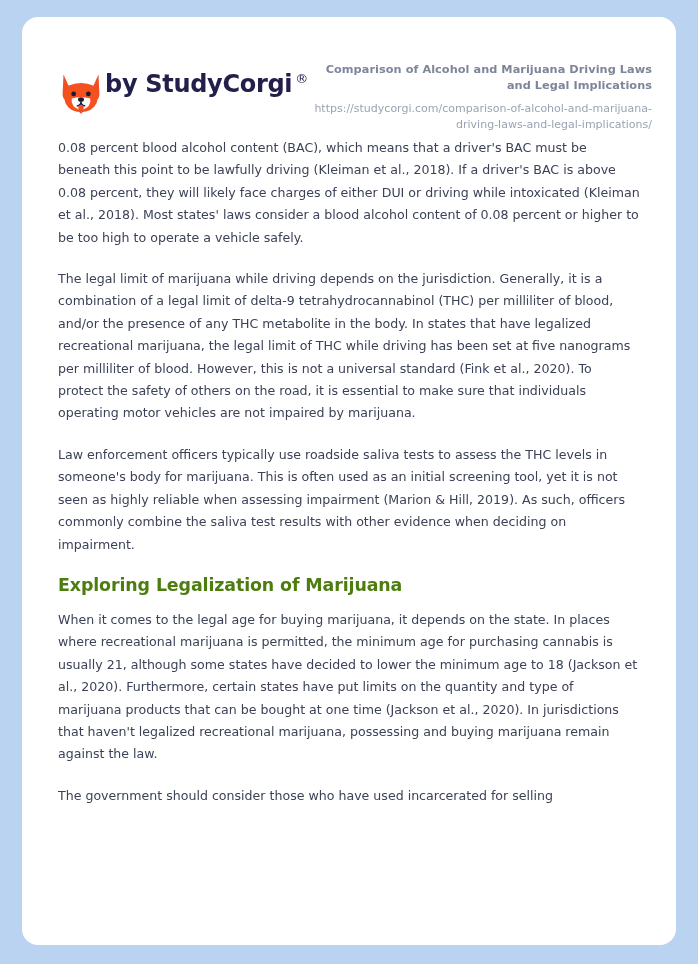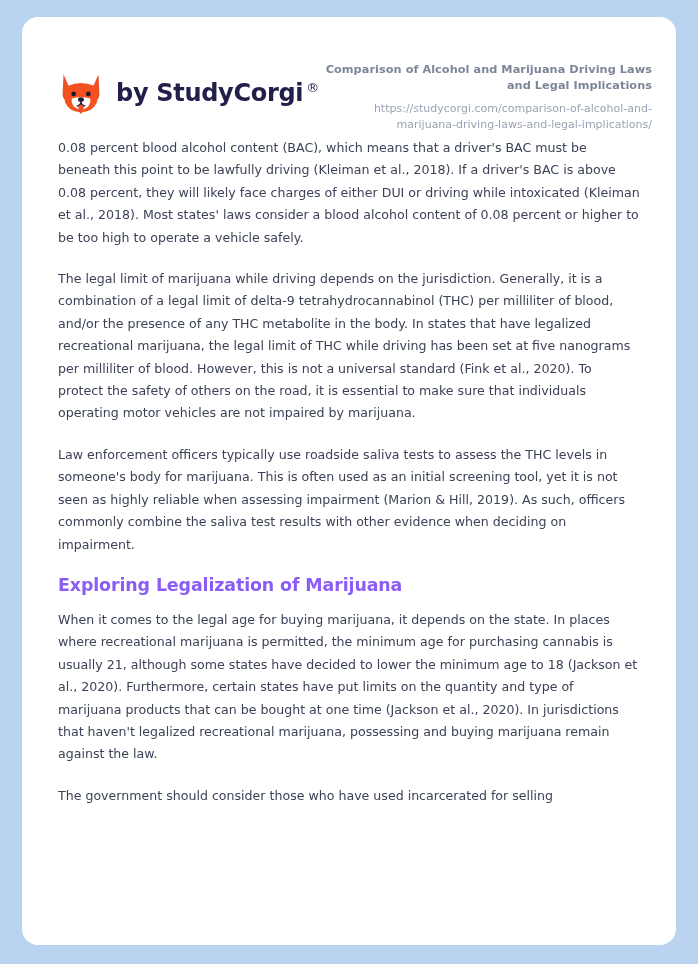--- a/index.html
+++ b/index.html
@@ -16,21 +16,21 @@
     background: #ffffff;
     border-radius: 16px;
   }
   .doc-header {
     display: flex;
     align-items: flex-start;
     justify-content: space-between;
     padding: 43px 24px 0 36px;
     height: 120px;
   }
-  .brand { display: flex; align-items: center; gap: 12px; padding-top: 10px; }
+  .brand { display: flex; gap: 1px; padding-top: 10px; }
   .corgi-logo { width: 46px; height: 46px; display: block; flex: none; }
   .brand-text {
     font-family: "DejaVu Sans", sans-serif;
     font-weight: bold;
     font-size: 24px;
     color: #22204a;
     letter-spacing: -0.3px;
     white-space: nowrap;
   }
   .brand-reg {
@@ -59,21 +59,21 @@
   .para {
     font-size: 12.6px;
     line-height: 1.78;
     color: #3c4257;
     margin-bottom: 19px;
     text-align: left;
   }
   .section-heading {
     font-size: 17.4px;
     font-weight: bold;
-    color: #8b5cf6;
+    color: #4d7c0f;
     letter-spacing: -0.1px;
     margin: 11px 0 14px 0;
   }
 </style>
 </head>
 <body>
 
 <div class="page-card">
 
   <div class="doc-header">

